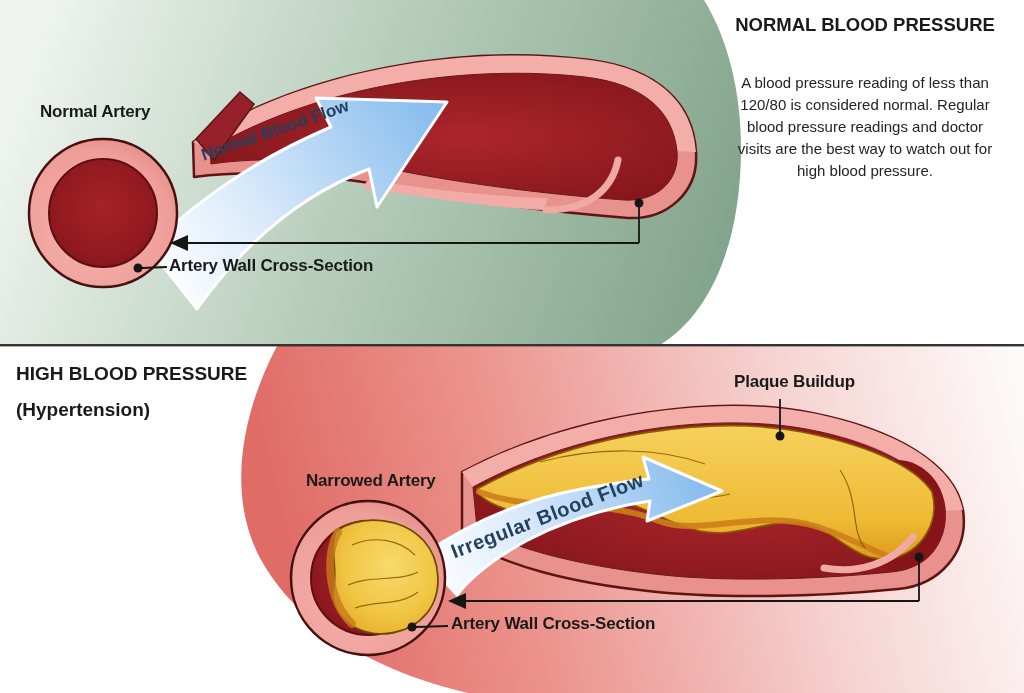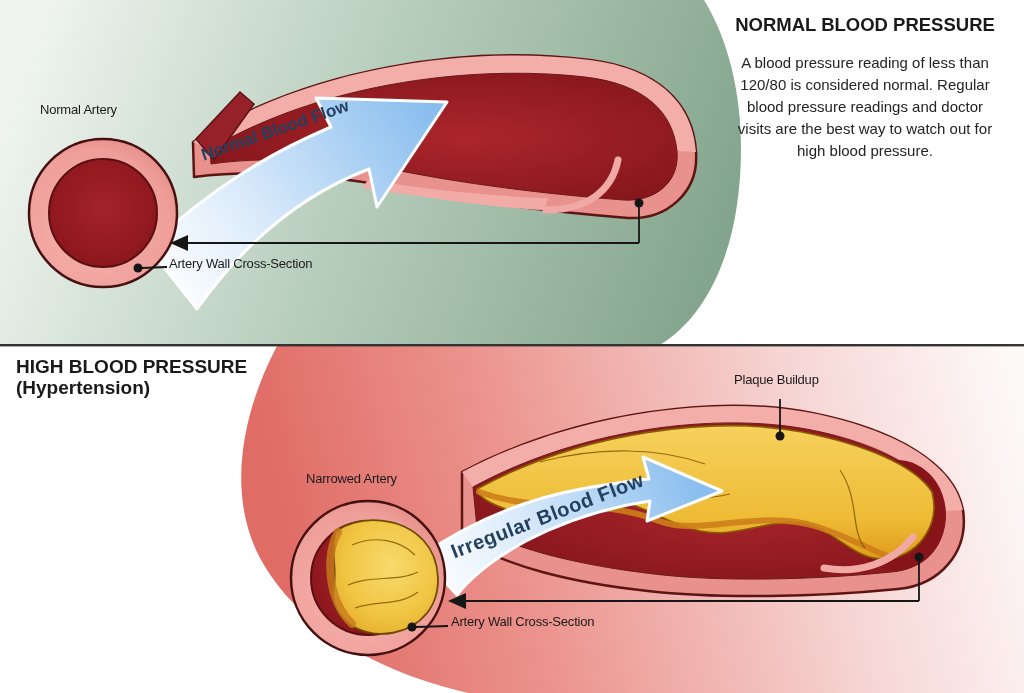--- a/index.html
+++ b/index.html
@@ -3,32 +3,32 @@
 <meta charset="utf-8">
 <style>
   html,body{margin:0;padding:0;background:#ffffff;}
   .stage{
     position:relative;width:1024px;height:693px;overflow:hidden;
     font-family:"Liberation Sans",sans-serif;background:#5eead4;
   }
   .stage svg{position:absolute;left:0;top:0;width:1024px;height:693px;display:block;}
   .lbl{
     position:absolute;color:var(--text-dark,#1a1a1a);
-    font-size:13px;font-weight:400;letter-spacing:-0.2px;white-space:nowrap;
+    font-size:17px;font-weight:700;letter-spacing:-0.2px;white-space:nowrap;
   }
   .heading{
     position:absolute;color:var(--text-dark,#141414);
     font-weight:bold;font-size:18.5px;letter-spacing:0;white-space:pre-line;
   }
   .body-text{
-    position:absolute;color:#242424;font-size:15px;line-height:22px;white-space:pre-line;
+    position:absolute;color:#242424;font-size:15px;line-height:22px;white-space:pre-line;margin-top:20px;
   }
   .normal-title{left:712px;top:14px;width:306px;text-align:center;}
   .normal-body{left:712px;top:52px;width:306px;text-align:center;}
-  .hbp-title{left:16px;top:356px;font-size:19px;line-height:21px;}
+  .hbp-title{left:16px;top:356px;font-size:19px;line-height:36px;}
   .hbp-body{left:16px;top:423px;width:250px;text-align:left;}
   .flow-label{
     position:absolute;color:var(--flow-text-navy,#23405f);
     font-weight:bold;white-space:nowrap;transform-origin:0 50%;
   }
   .flow-normal{left:202px;top:146px;font-size:17px;transform:rotate(-19deg);}
   .flow-irregular{left:452px;top:541px;font-size:20px;letter-spacing:.5px;transform:rotate(-21deg);}
 </style>
 </head>
 <body>

